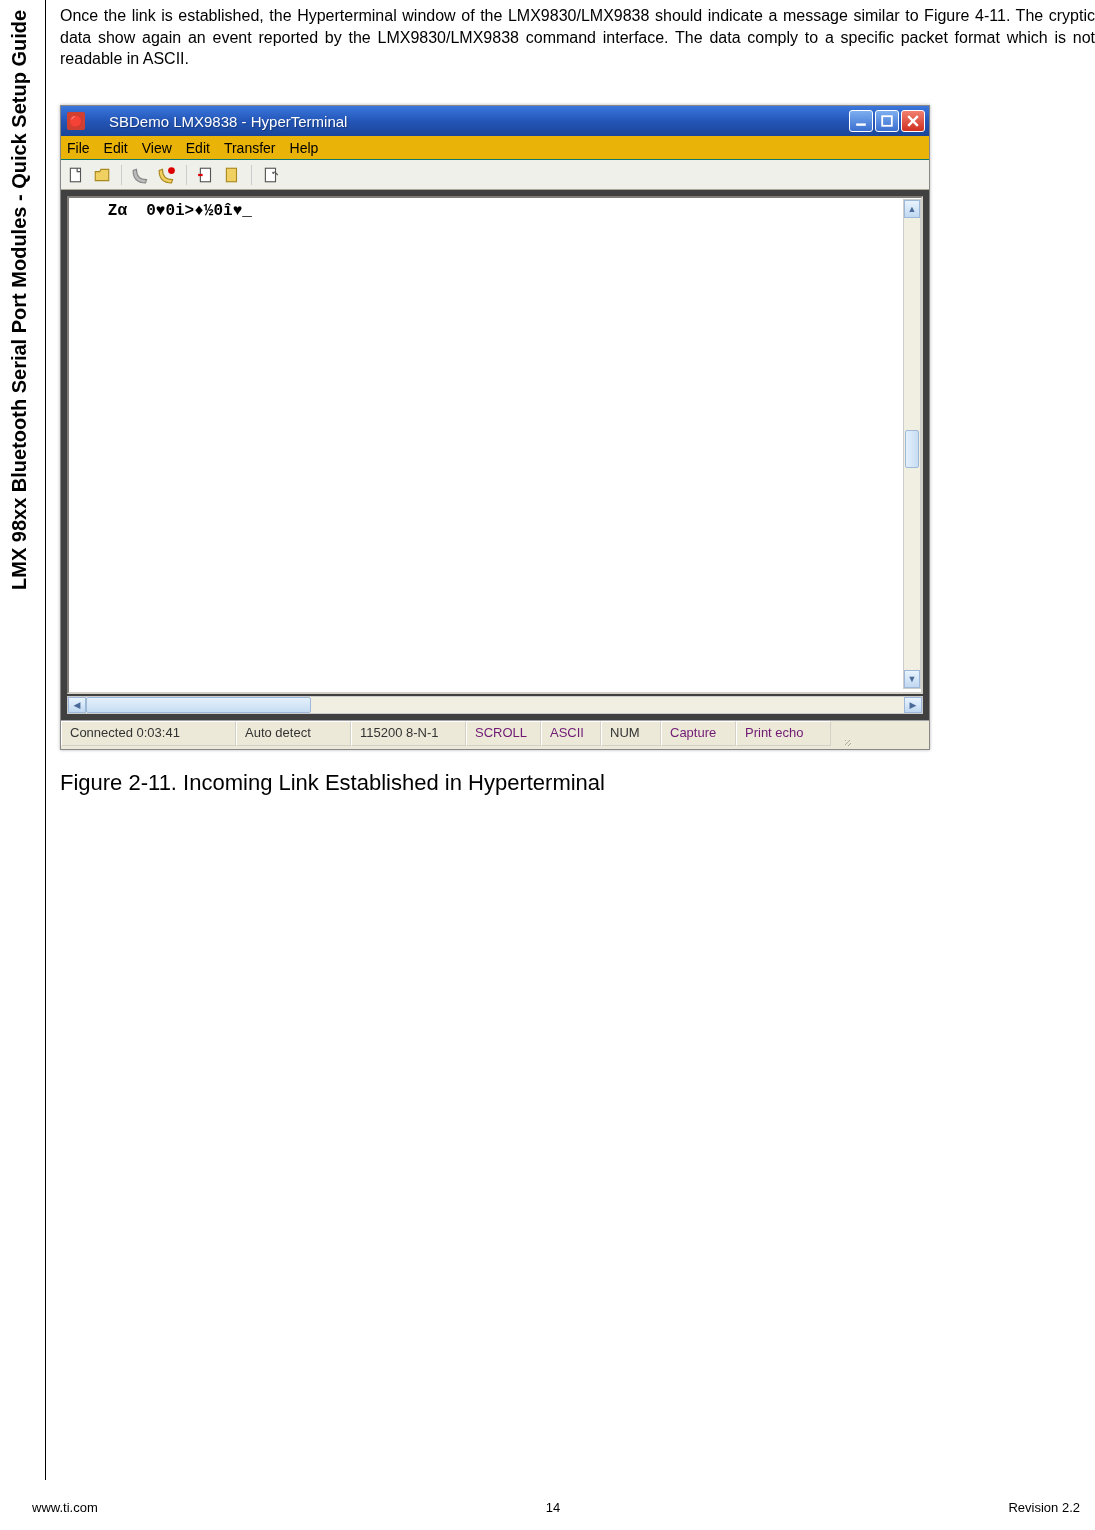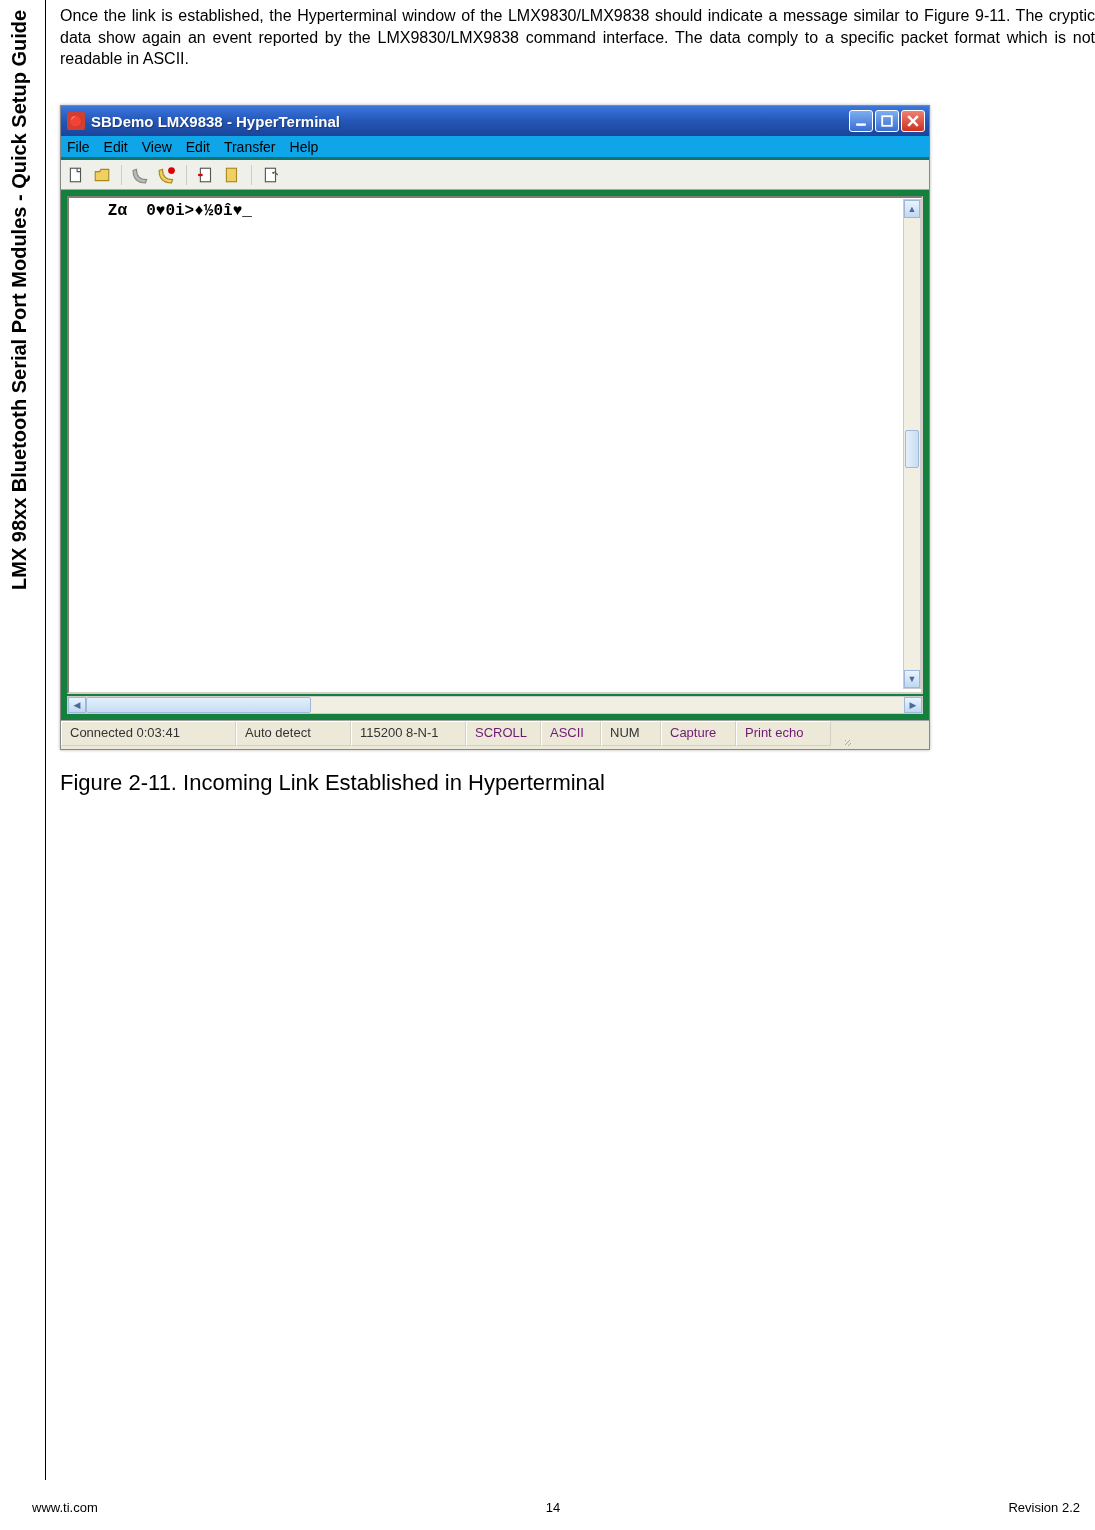--- a/index.html
+++ b/index.html
@@ -61,24 +61,25 @@
       border-radius: 2px;
       margin-right: 6px;
       margin-left: 2px;
       display:flex;
       align-items:center;
       justify-content:center;
       font-size:11px;
     }
     .ht-title {
       color: #fff;
-      font-weight: bold;
+      font-weight: normal;
       font-size: 15px;
       flex: 1;
       text-shadow: 1px 1px 1px rgba(0,0,0,0.3);
+      margin-left: 18px;
     }
     .ht-winbuttons {
       display: flex;
       gap: 2px;
     }
     .ht-winbtn {
       width: 24px;
       height: 22px;
       background: linear-gradient(to bottom, #7daef0, #3a6fd0);
       border: 1px solid #fff;
@@ -86,27 +87,27 @@
       display: flex;
       align-items: center;
       justify-content: center;
     }
     .ht-winbtn.close {
       background: linear-gradient(to bottom, #f08070, #d03020);
     }
     .ht-winbtn svg { width: 12px; height: 12px; }
     .ht-menubar {
       height: 24px;
-      background: #0ea5e9;
+      background: #eab308;
       display: flex;
       align-items: center;
       padding: 0 6px;
       font-size: 14px;
       gap: 14px;
-      border-bottom: 3px solid #0f766e;
+      border-bottom: 1px solid #0f766e;
     }
     .ht-toolbar {
       height: 30px;
       background: #f0f0ea;
       display: flex;
       align-items: center;
       padding: 0 6px;
       gap: 8px;
       border-bottom: 1px solid #aca899;
     }
@@ -115,21 +116,21 @@
       height: 18px;
       display: flex;
       align-items: center;
       justify-content: center;
     }
     .tb-sep { width:1px; height:20px; background:#ccc; margin:0 2px; }
     .ht-content-wrap {
       position: relative;
       height: 530px;
       padding: 6px;
-      background: #15803d;
+      background: #404040;
     }
     .ht-terminal {
       background: #fff;
       border: 2px inset #d4d0c8;
       height: 498px;
       position: relative;
       overflow: hidden;
     }
     .ht-terminal-text {
       font-family: "Courier New", monospace;
@@ -218,21 +219,21 @@
       margin-left: 17px;
     }
   </style>
 </head>
 <body>
 
 <div class="page-border"></div>
 
 <div class="sidebar-title">LMX 98xx Bluetooth Serial Port Modules - Quick Setup Guide</div>
 
-<div class="body-text">Once the link is established, the Hyperterminal window of the LMX9830/LMX9838 should indicate a message similar to Figure 9-11. The cryptic data show again an event reported by the LMX9830/LMX9838 command interface. The data comply to a specific packet format which is not readable in ASCII.</div>
+<div class="body-text">Once the link is established, the Hyperterminal window of the LMX9830/LMX9838 should indicate a message similar to Figure 4-11. The cryptic data show again an event reported by the LMX9830/LMX9838 command interface. The data comply to a specific packet format which is not readable in ASCII.</div>
 
 <div class="ht-window">
   <div class="ht-titlebar">
     <div class="ht-icon">🔴</div>
     <div class="ht-title">SBDemo LMX9838 - HyperTerminal</div>
     <div class="ht-winbuttons">
       <div class="ht-winbtn">
         <svg viewBox="0 0 10 10">
             <rect x="1" y="7" width="8" height="2" fill="#fff"></rect>
           </svg>

